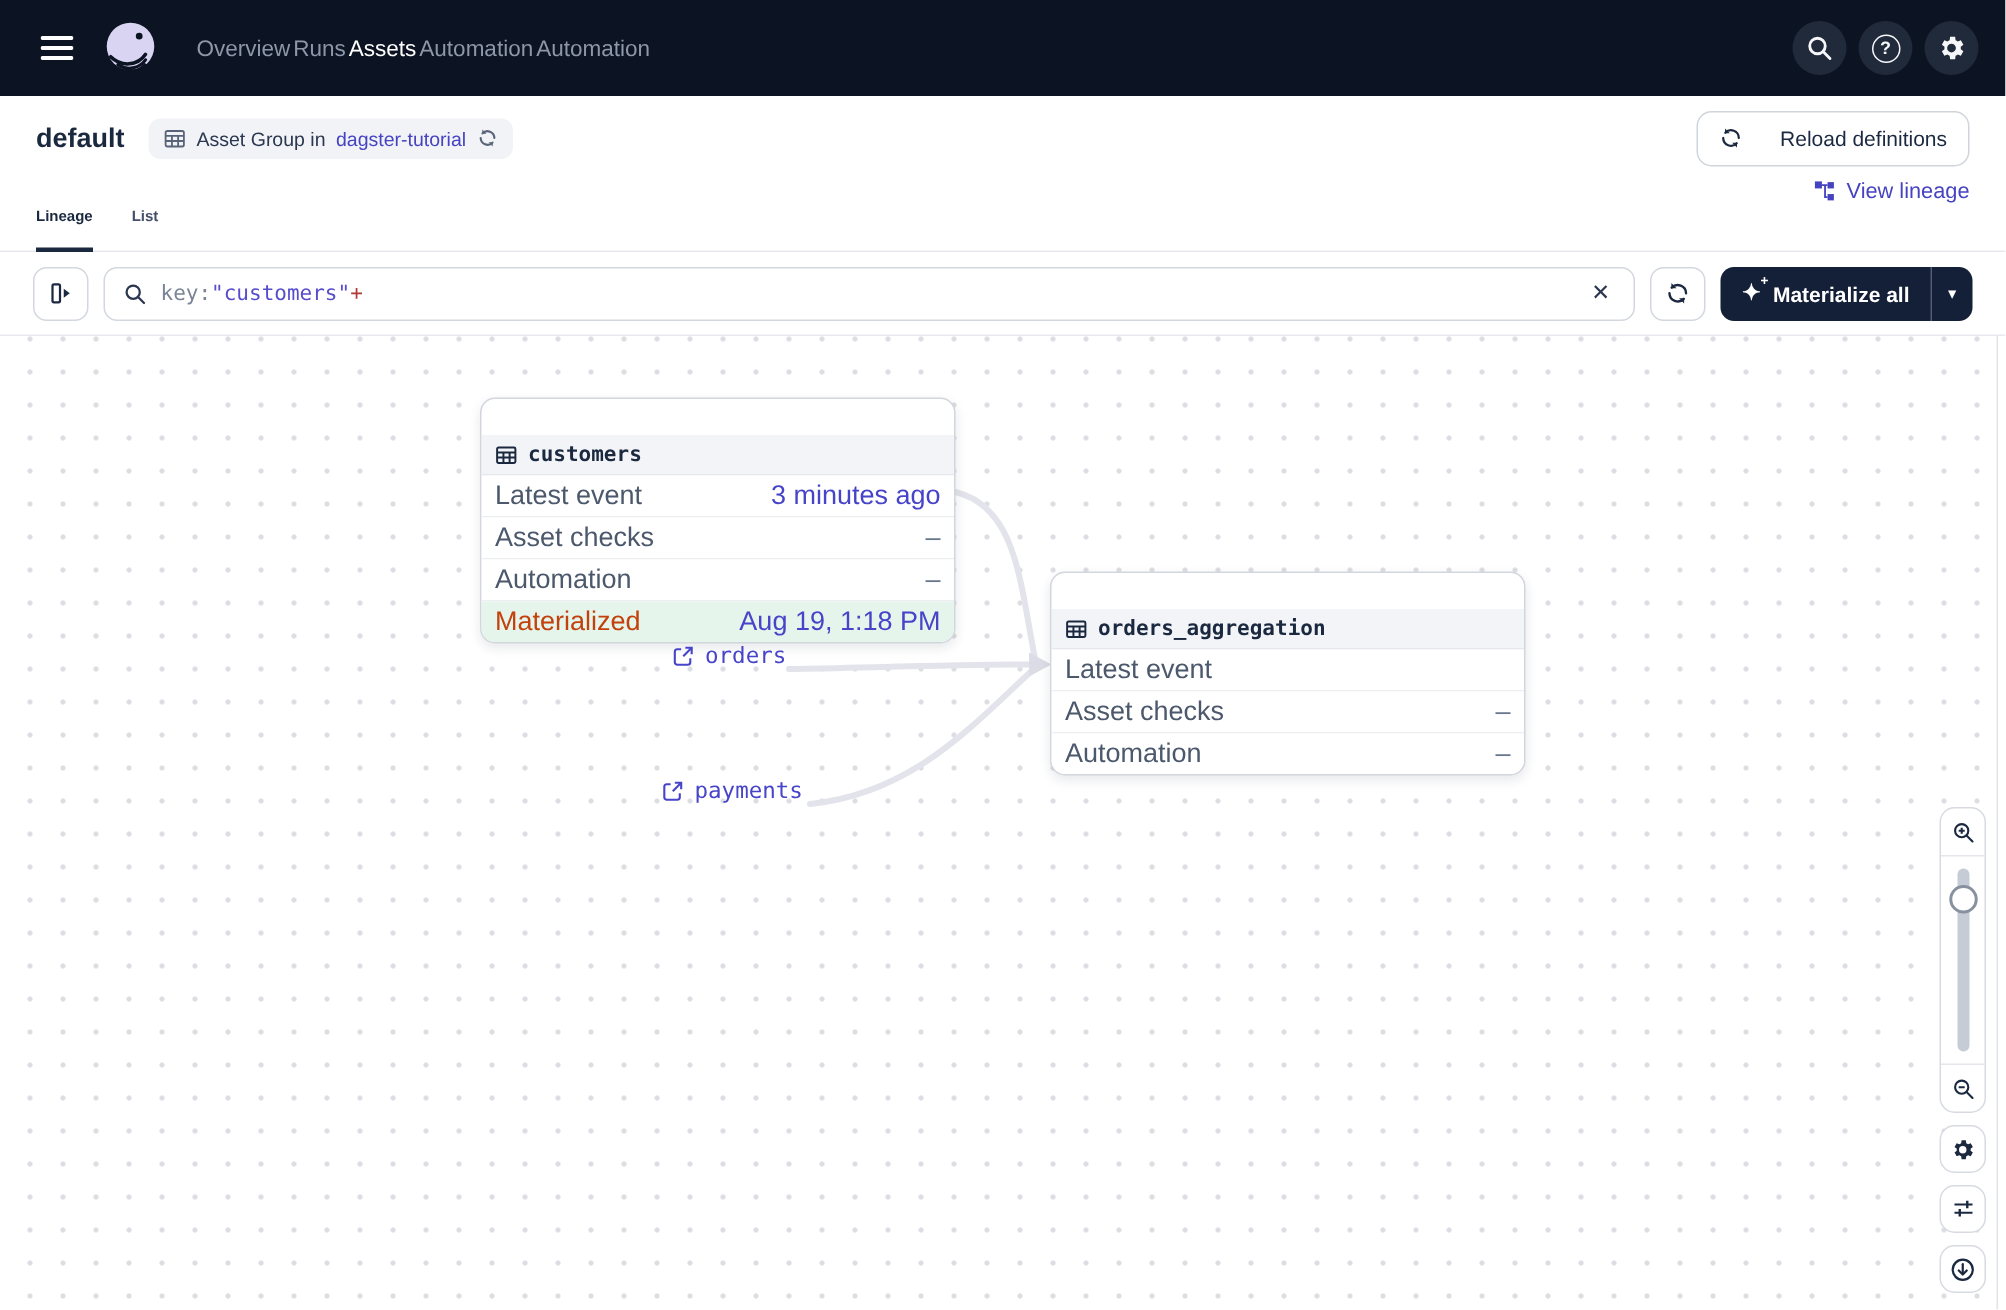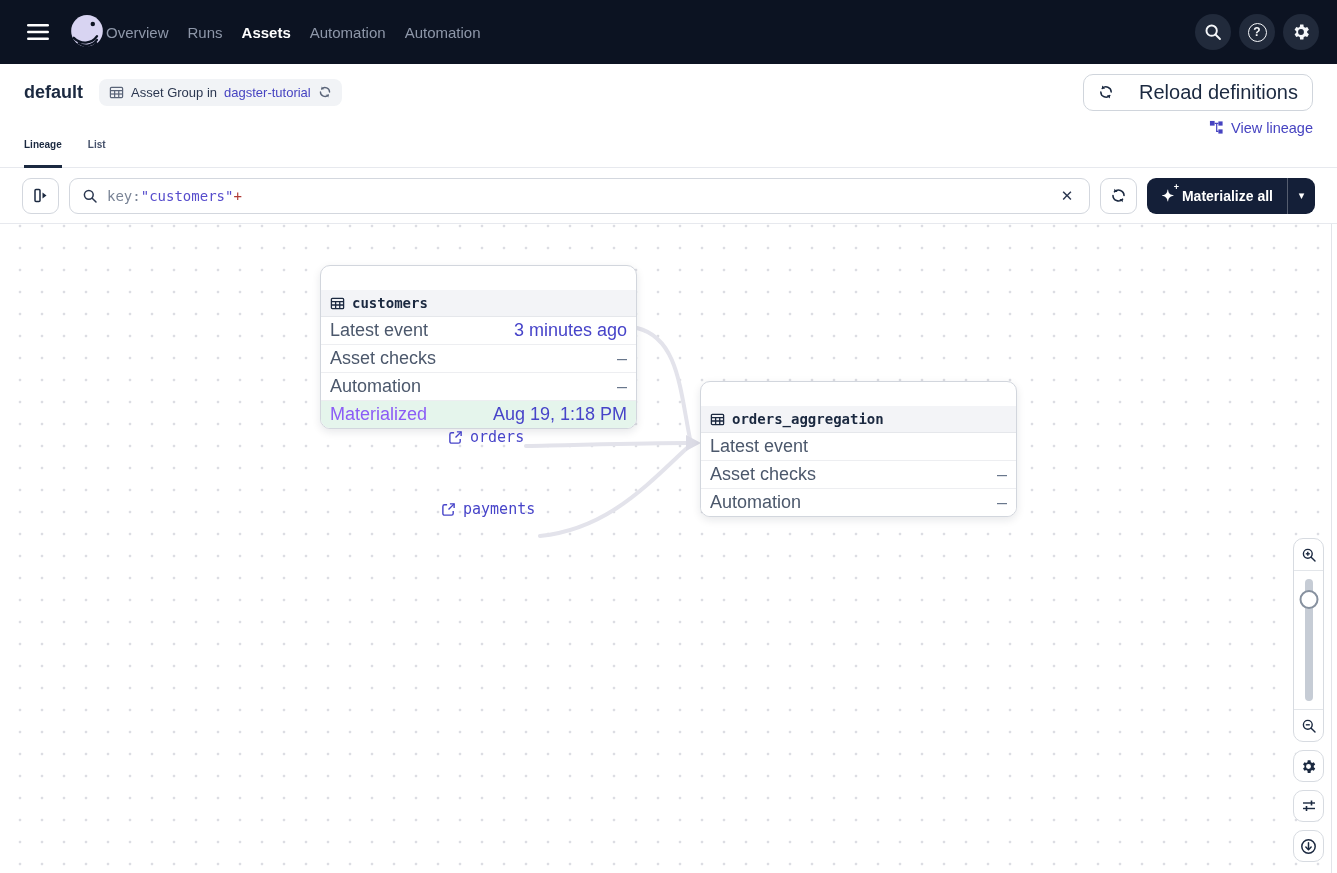--- a/index.html
+++ b/index.html
@@ -5,39 +5,39 @@
   * { box-sizing: border-box; margin: 0; padding: 0; }
   html,body { width:1337px; height:873px; overflow:hidden; background:#fff;
     font-family:"Liberation Sans", sans-serif; color:#1b2940; }
 
   
   .topnav { height:64px; background:#0c1322; display:flex; align-items:center; padding:0 18px; }
   .hamburger { width:40px; height:40px; display:flex; align-items:center; justify-content:center;
     background:none; border:none; cursor:pointer; }
   .hamburger svg { display:block; }
   .logo { width:38px; height:38px; margin-left:10px; display:flex; align-items:center; cursor:pointer; }
-  .navlinks { display:flex; gap:19px; }
+  .navlinks { display:flex; gap:2px; margin-left:25px; }
   .navlink { font-size:15px; font-weight:500; color:#8e97a9; cursor:pointer; background:none; border:none;
     font-family:inherit; padding:6px 0; }
-  .navlink.active { color:#ffffff; font-weight:700; }
+  .navlink.active { color:#ffffff; font-weight:400; }
   .topnav-right { margin-left:auto; display:flex; gap:8px; }
   .circle-btn { width:36px; height:36px; border-radius:50%; background:#212a3b; border:none; cursor:pointer;
     display:flex; align-items:center; justify-content:center; color:#f5f7fa; }
   .help-glyph { width:19px; height:19px; border:1.7px solid #f5f7fa; border-radius:50%;
     display:flex; align-items:center; justify-content:center; font-size:12px; font-weight:700; line-height:1; }
 
   
   .pagehead { height:56px; display:flex; align-items:center; padding:0 24px; background:#fff; }
   .pagetitle { font-size:18px; font-weight:700; color:#1b2940; }
   .group-badge { margin-left:16px; display:flex; align-items:center; gap:7px; background:#f1f3f6;
     border-radius:8px; padding:6px 10px; font-size:13px; color:#2b3750; }
   .group-badge .link { color:#4643c1; cursor:pointer; }
   .badge-sync { color:#5a6478; display:flex; cursor:pointer; background:none; border:none; }
   .reload-btn { margin-left:auto; display:flex; align-items:center; gap:25px; background:#fff;
-    border:1px solid #d0d5dc; border-radius:10px; padding:0 14px; height:37px; font-size:20px;
+    border:1px solid #d0d5dc; border-radius:10px; padding:0 14px; height:37px; font-size:14px;
     font-weight:500; color:#1b2940; cursor:pointer; font-family:inherit; }
 
   
   .tabsrow { display:flex; align-items:stretch; padding:0 24px; border-bottom:1px solid #e7e9ee; height:48px; }
   .tab { margin-right:26px; margin-bottom:-1px; padding:14px 0 11px; border:none; background:none;
     border-bottom:3px solid transparent; font-size:10px; font-weight:600; color:#44506a; cursor:pointer;
     font-family:inherit; }
   .tab.active { color:#1b2940; border-bottom-color:#1b2940; font-weight:700; }
   .viewlineage { margin-left:auto; display:flex; align-items:flex-start; gap:7px; color:#4643c1;
     font-size:14.5px; cursor:pointer; background:none; border:none; font-family:inherit; }
@@ -74,21 +74,21 @@
     box-shadow:0 3px 8px rgba(20,30,50,.10); overflow:hidden; cursor:pointer; }
   .node-head { display:flex; align-items:center; gap:7px; padding:5px 9px; background:#f3f4f7;
     border-bottom:1px solid #e5e7eb; font-family:"DejaVu Sans Mono", monospace; font-weight:700;
     font-size:14px; color:#1b2940;margin-top:24px; }
   .node-row { display:flex; justify-content:space-between; align-items:center; padding:3px 9px;
     border-bottom:1px solid #edeef1; font-size:18px; color:#4c586c; min-height:23px; background:#fff; }
   .node-row:last-child { border-bottom:none; }
   .v-link { color:#4744c9; }
   .v-dash { color:#69778c; }
   .row-materialized { background:#e5f5ec; }
-  .row-materialized .lbl { color:#8b5cf6; }
+  .row-materialized .lbl { color:#c2410c; }
   .row-never { background:#ebedf2; color:#1b2940; }
 
   .ext-asset { position:absolute; display:flex; align-items:center; gap:7px; color:#4744c9;
     font-family:"DejaVu Sans Mono", monospace; font-size:15px; cursor:pointer; background:none; border:none; }
 
   
   .zoomwidget { position:absolute; left:1293px; top:314px; width:31px; background:#fff;
     border:1px solid #d7dbe1; border-radius:10px; display:flex; flex-direction:column; align-items:center; }
   .zw-btn { width:100%; height:32px; background:none; border:none; display:flex; align-items:center;
     justify-content:center; cursor:pointer; color:#1b2940; }
@@ -293,21 +293,21 @@
 
   <button class="ext-asset" style="left:448px; top:204px;">
     <svg width="15" height="15" viewBox="0 0 16 16">
       <path d="M6.5 3H3.8A1.8 1.8 0 0 0 2 4.8v7.4A1.8 1.8 0 0 0 3.8 14h7.4a1.8 1.8 0 0 0 1.8-1.8V9.5" stroke="#4744c9" stroke-width="1.5" fill="none"></path>
       <path d="M9.5 2H14v4.5" stroke="#4744c9" stroke-width="1.5" fill="none"></path>
       <path d="M14 2 8 8" stroke="#4744c9" stroke-width="1.5" fill="none"></path>
     </svg>
     <span>orders</span>
   </button>
 
-  <button class="ext-asset" style="left:441px; top:276px;">
+  <button class="ext-asset" style="left:441px; top:294px;">
     <svg width="15" height="15" viewBox="0 0 16 16">
       <path d="M6.5 3H3.8A1.8 1.8 0 0 0 2 4.8v7.4A1.8 1.8 0 0 0 3.8 14h7.4a1.8 1.8 0 0 0 1.8-1.8V9.5" stroke="#4744c9" stroke-width="1.5" fill="none"></path>
       <path d="M9.5 2H14v4.5" stroke="#4744c9" stroke-width="1.5" fill="none"></path>
       <path d="M14 2 8 8" stroke="#4744c9" stroke-width="1.5" fill="none"></path>
     </svg>
     <span>payments</span>
   </button>
 
   <div class="zoomwidget">
     <button class="zw-btn zw-top">

